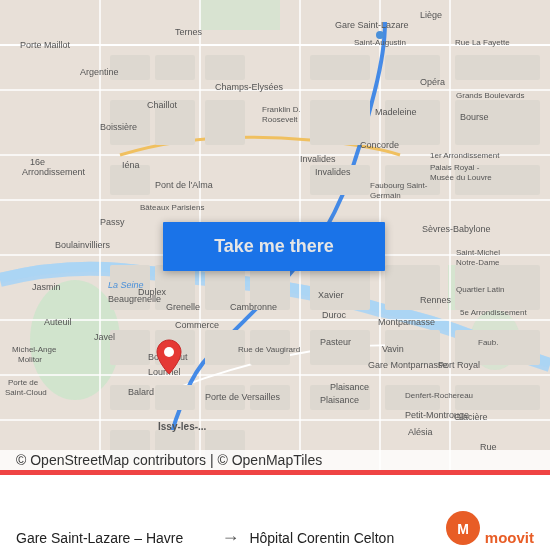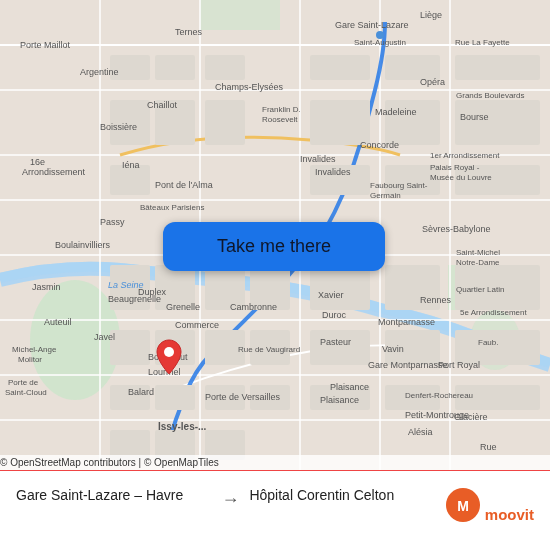--- a/index.html
+++ b/index.html
@@ -21,24 +21,24 @@
 
     
     #take-me-there-btn {
       position: absolute;
       top: 222px;
       left: 163px;
       width: 222px;
       height: 49px;
       background: #1a73e8;
       border: none;
-      border-radius: 12px;
-      color: #0f172a;
+      border-radius: 1px;
+      color: #e5e5e5;
       font-size: 18px;
-      font-weight: normal;
+      font-weight: bold;
       cursor: pointer;
       display: flex;
       align-items: center;
       justify-content: center;
       box-shadow: 0 2px 8px rgba(0,0,0,0.3);
       z-index: 10;
     }
 
     
     #location-pin {
@@ -50,35 +50,35 @@
       z-index: 10;
     }
 
     
     #attribution {
       position: absolute;
       bottom: 0;
       left: 0;
       right: 0;
       background: rgba(255,255,255,0.8);
-      font-size: 10px;
+      font-size: 14px;
       color: #333;
-      padding: 2px 0;
+      padding: 2px 16px;
       z-index: 10;
     }
 
     
     #bottom-bar {
       width: 550px;
       height: 80px;
       background: white;
       display: flex;
-      align-items: flex-start;
-      padding: 16px 16px;
-      border-top: 1px solid #ef4444;
+      align-items: flex-end;
+      padding: 4px 16px;
+      border-top: 5px solid #ef4444;
       gap: 0;
     }
 
     #route-from {
       flex: 1;
       font-size: 14px;
       color: #222;
       font-weight: 500;
     }
 

